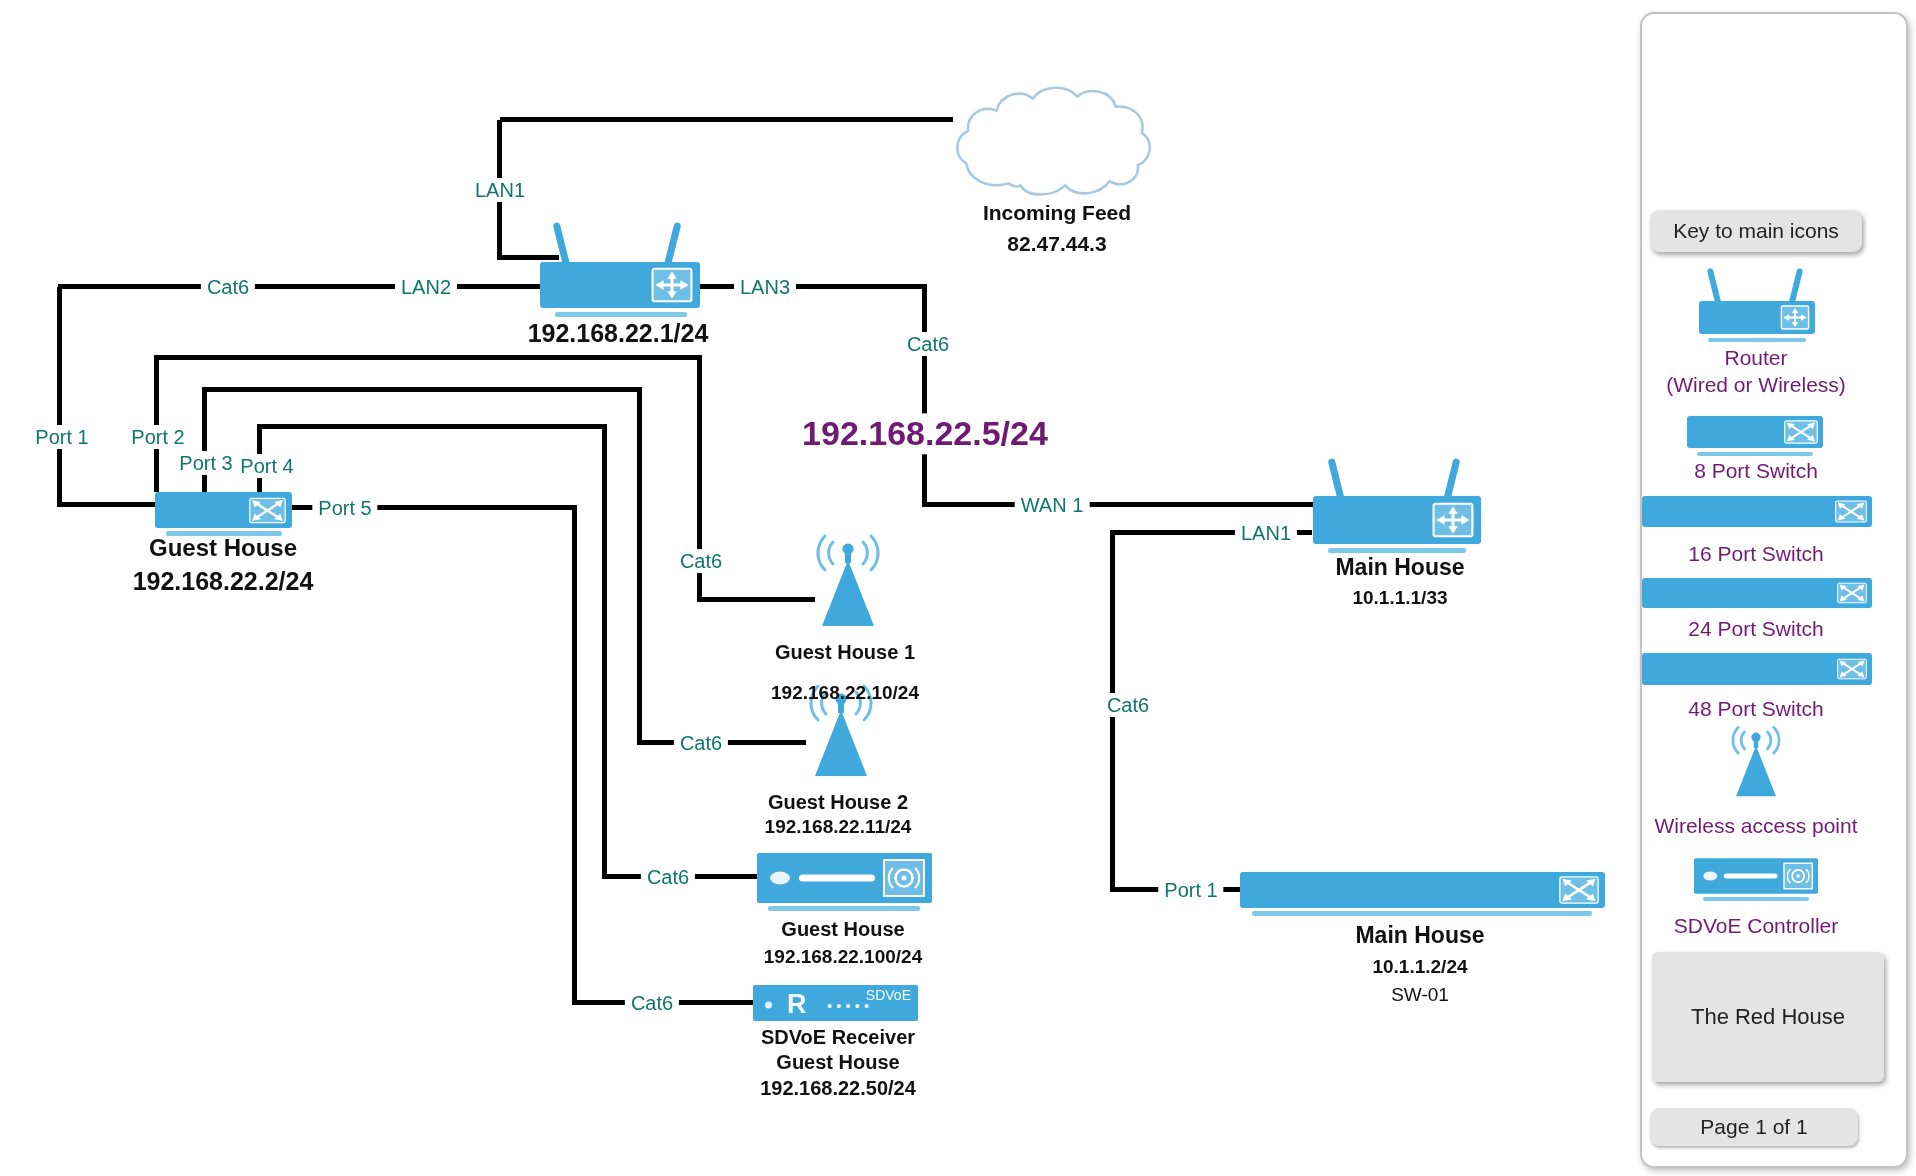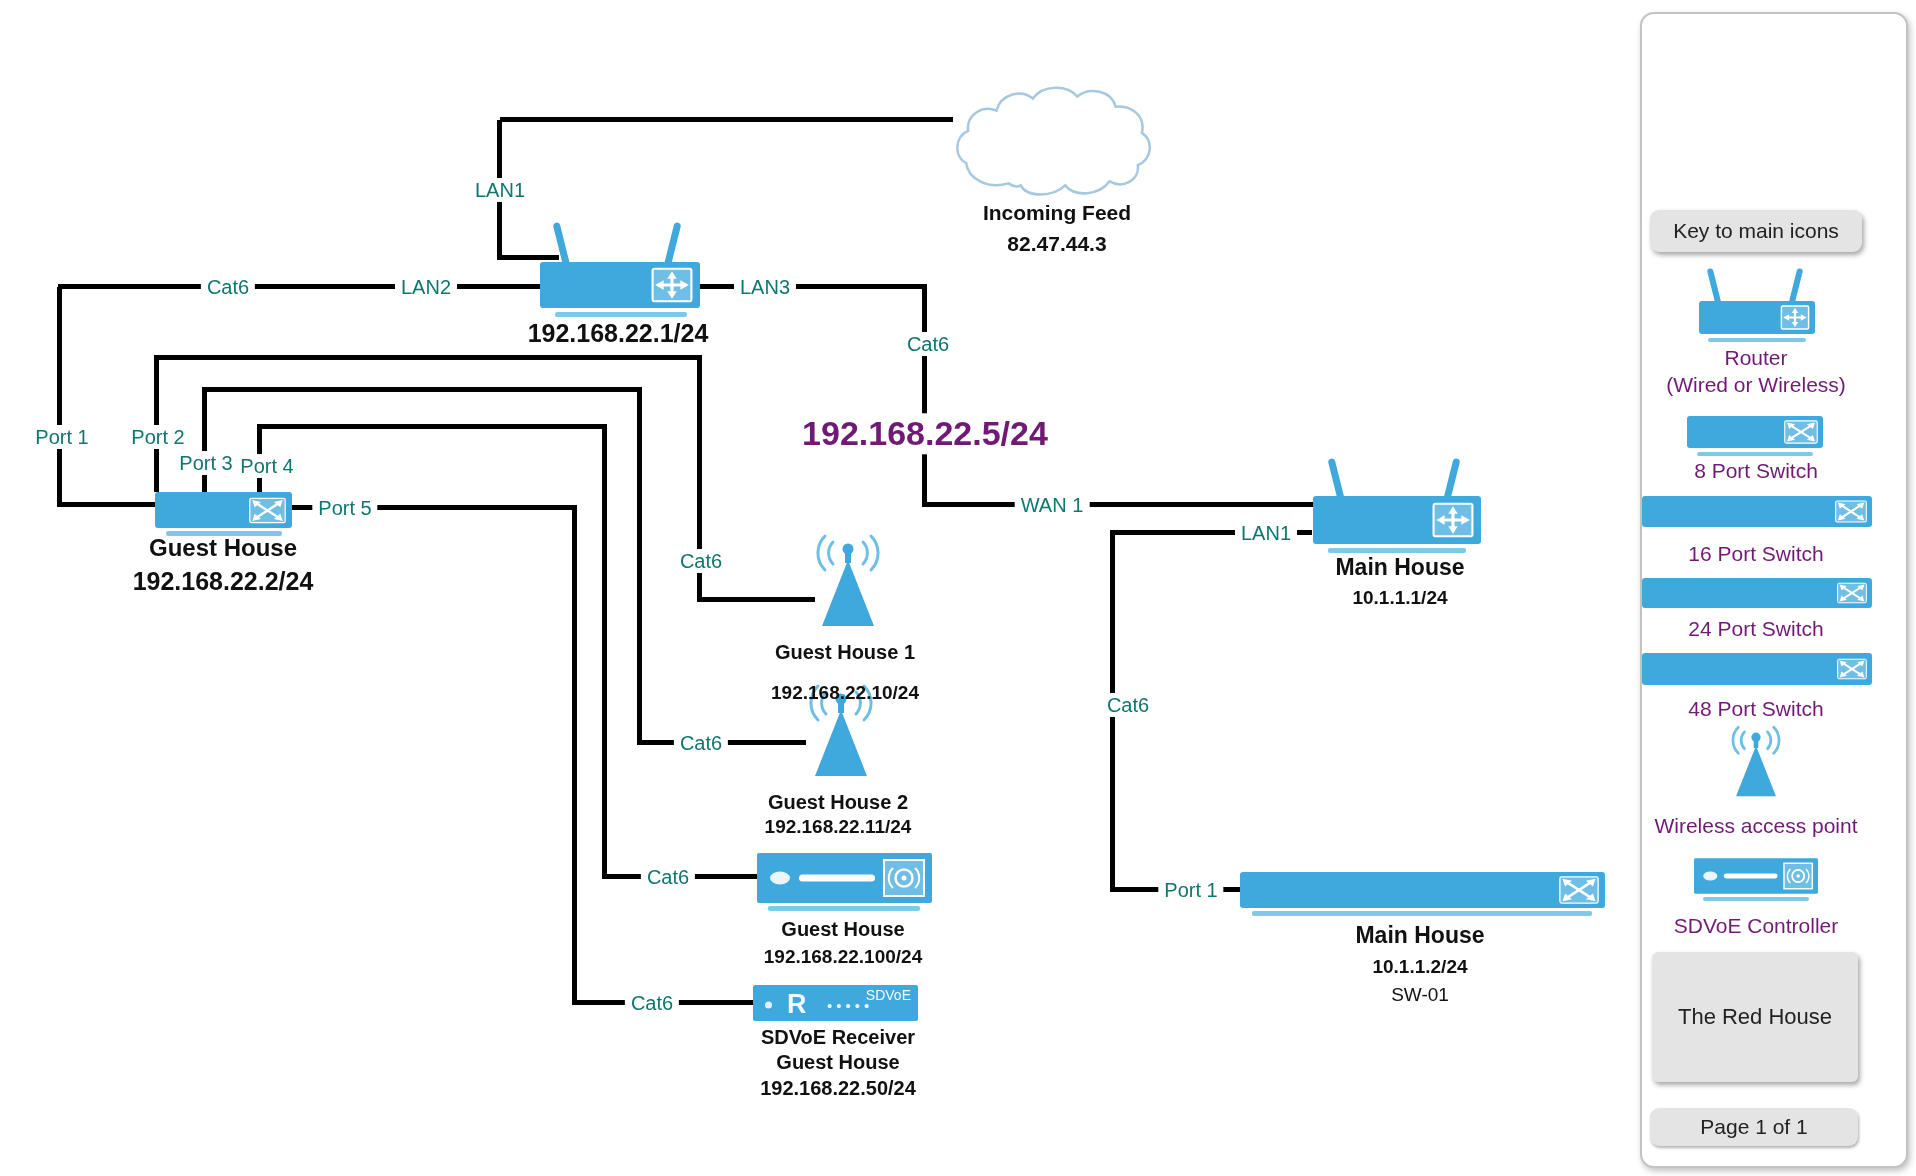--- a/index.html
+++ b/index.html
@@ -251,21 +251,21 @@
         <path d="M11 17 H29 M20 10 V24" stroke="#fff" stroke-width="3"></path>
         <polygon points="4,17 12,12.5 12,21.5" fill="#fff"></polygon>
         <polygon points="36,17 28,12.5 28,21.5" fill="#fff"></polygon>
         <polygon points="20,4 15.5,11 24.5,11" fill="#fff"></polygon>
         <polygon points="20,30 15.5,23 24.5,23" fill="#fff"></polygon>
       </svg>
     </div>
   </div>
   <div class="dev-shadow" style="left:1328px;top:548px;width:138px"></div>
   <div class="dtext name" style="left:1400px;top:567px">Main House</div>
-  <div class="dtext ip-md" style="left:1400px;top:598px">10.1.1.1/24</div>
+  <div class="dtext ip-md" style="left:1400px;top:598px">10.1.1.1/33</div>
 
   <div class="switch" style="left:1240px;top:872px;width:365px;height:36px">
     <div class="ports" style="grid-template-columns: repeat(12, 1fr);">
         <span class="port"></span>
         <span class="port"></span>
         <span class="port"></span>
         <span class="port"></span>
         <span class="port"></span>
         <span class="port"></span>
         <span class="port"></span>
@@ -502,21 +502,21 @@
     <rect x="42" y="21.5" width="76" height="7" rx="3.5" fill="#ffffff"></rect>
     <rect x="127" y="7" width="40" height="36" fill="rgba(255,255,255,.25)" stroke="#fff" stroke-width="2"></rect>
     <circle cx="147" cy="25" r="8.5" fill="none" stroke="#fff" stroke-width="2.5"></circle>
     <circle cx="147" cy="25" r="2.5" fill="#fff"></circle>
     <path d="M136 15 A14 14 0 0 0 136 35" stroke="#fff" stroke-width="2" fill="none"></path>
     <path d="M158 15 A14 14 0 0 1 158 35" stroke="#fff" stroke-width="2" fill="none"></path>
   </svg>
   <div class="dev-shadow" style="left:1703px;top:897px;width:106px;height:4px"></div>
   <div class="ltext" style="left:1756px;top:926px">SDVoE Controller</div>
 
-  <div class="gbox" style="left:1652px;top:952px;width:206px;height:130px;border-radius:6px">
+  <div class="gbox" style="left:1652px;top:952px;width:232px;height:130px;border-radius:6px">
     <div class="t">The Red House</div>
   </div>
 
   <div class="gbox" style="left:1650px;top:1108px;width:208px;height:38px;box-shadow:1px 2px 3px rgba(0,0,0,.3)">
     <div class="t" style="font-size:21px">Page 1 of 1</div>
   </div>
 
 </div>
 
 </body></html>

